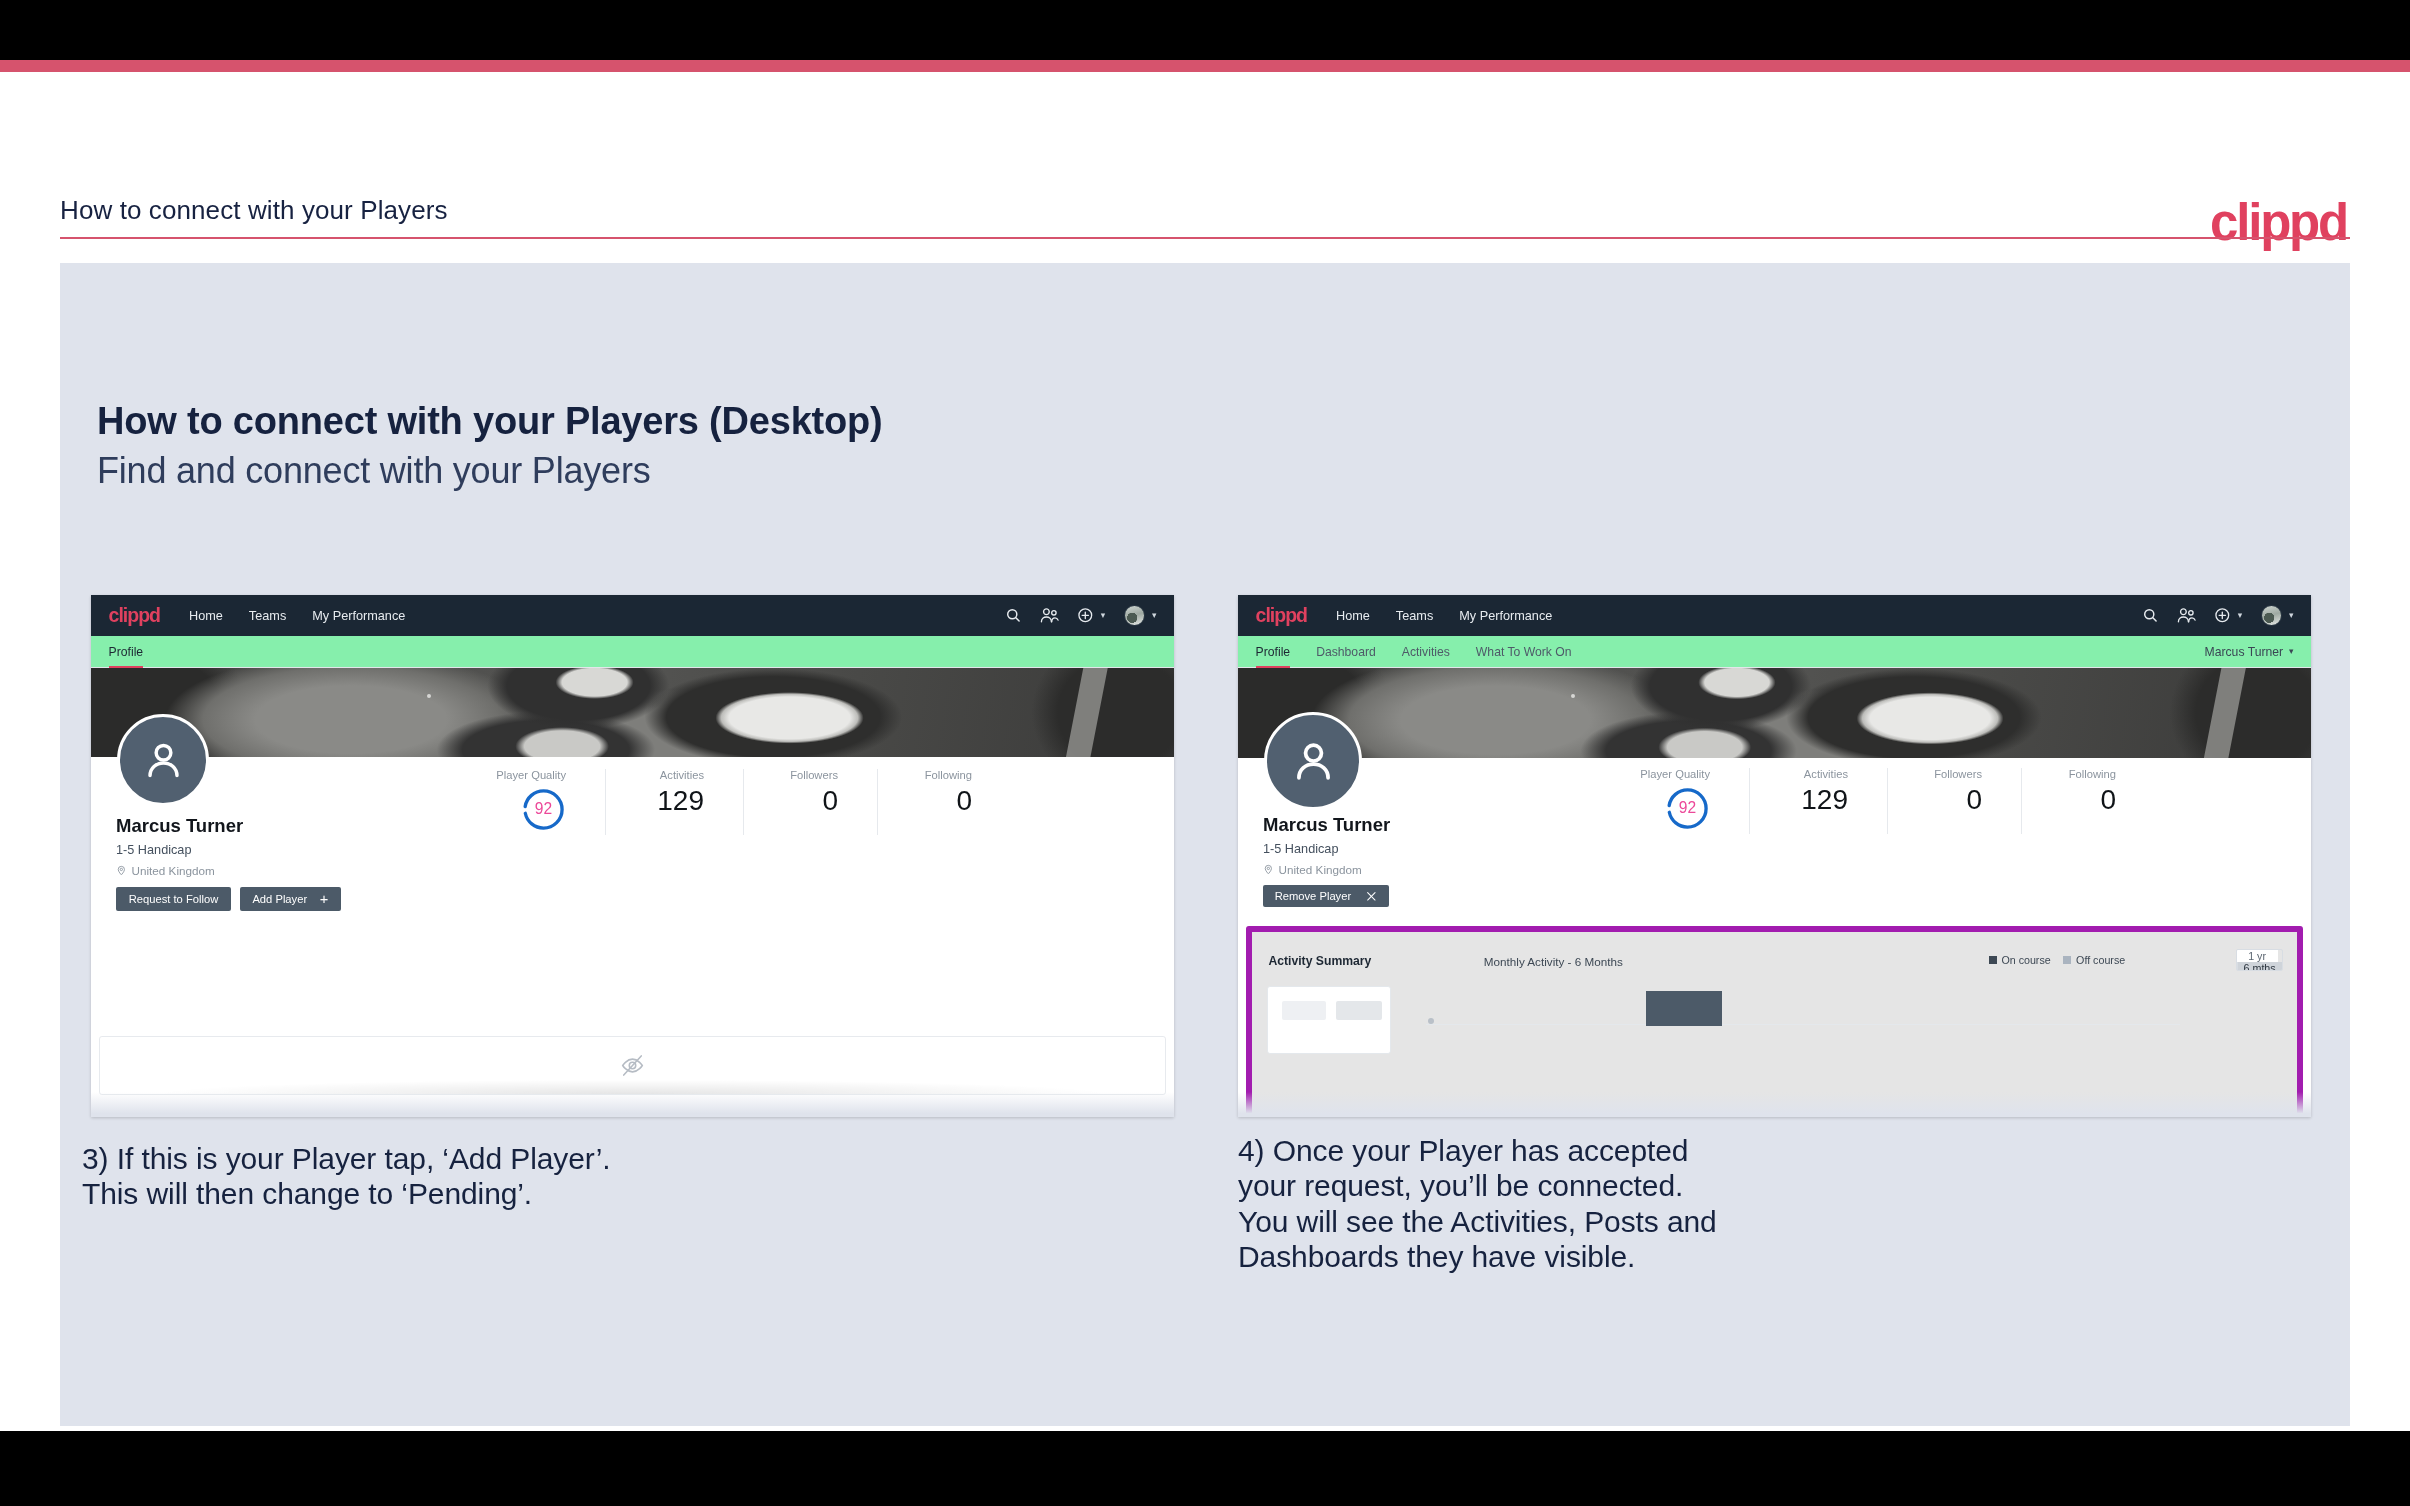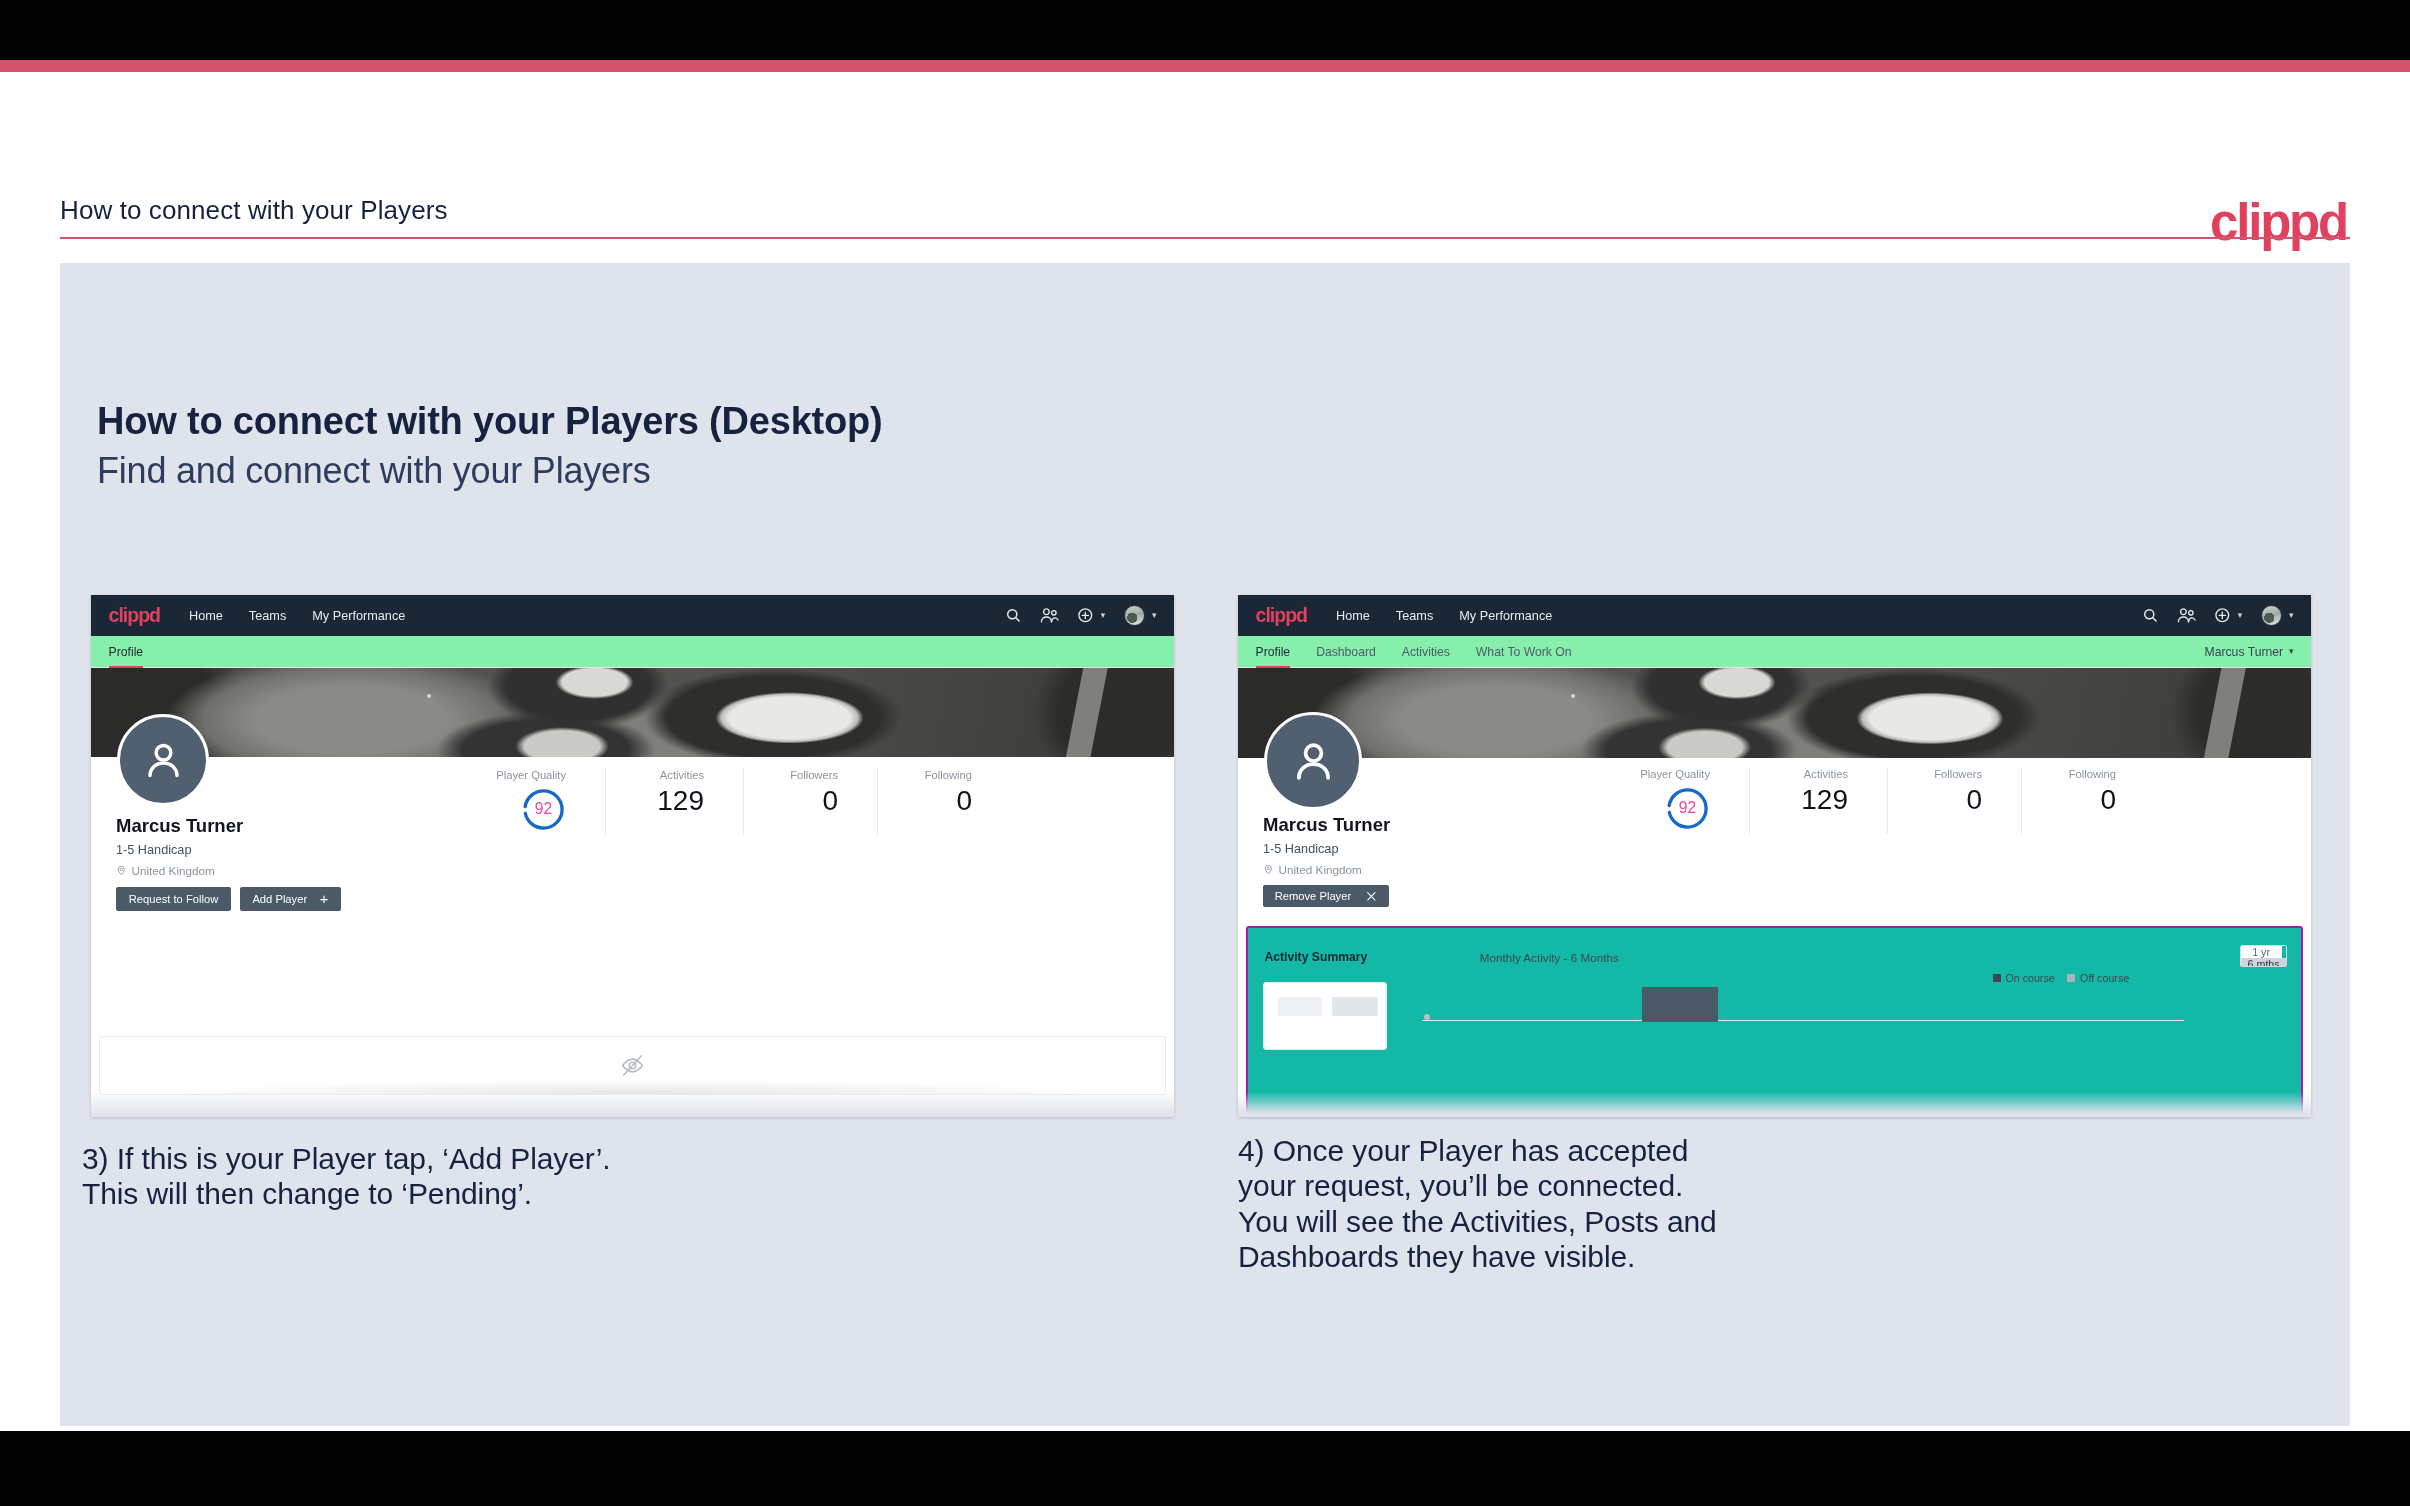--- a/index.html
+++ b/index.html
@@ -136,24 +136,24 @@
   .hidden-card {
     position:absolute; background:#fff; border:1px solid #e7eaee; border-radius:2.9px;
     display:flex; align-items:center; justify-content:center;
   }
   .hidden-card:after {
     content:""; position:absolute; left:6%; right:6%; bottom:0; height:13.7px;
     background:radial-gradient(ellipse at 50% 100%, rgba(0,0,0,.10), rgba(0,0,0,0) 72%);
   }
 
   
-  .actsum { position:absolute; background:#14b8a6; border:2px solid #a21caf; border-radius:2.9px; }
+  .actsum { position:absolute; background:#e5e5e5; border:6px solid #a21caf; border-radius:2.9px; }
   .actsum-title { position:absolute; font-weight:700; color:#1d2733; }
   .actsum-sub { position:absolute; color:#3d4854; }
-  .legend { position:absolute; display:flex; align-items:center;margin-top:22px; }
+  .legend { position:absolute; display:flex; align-items:center; }
   .legend .li { display:flex; align-items:center; color:#3d4854; }
   .swatch { display:inline-block; }
   .seg { position:absolute; display:flex; border:1px solid #d8dde3; border-radius:2px; overflow:hidden; }
   .seg div { display:flex; align-items:center; justify-content:center; color:#5a6570; background:#fff; }
   .seg div + div { border-left:1px solid #d8dde3; }
   .seg div.on { background:#cfd4da; color:#2c353f; }
   .mini-card { position:absolute; border:1px solid #e4e8ec; background:#fff; border-radius:2.9px; }
   .mini-ph { position:absolute; background:#eef0f3; border-radius:2px; }
   .bar-dark { position:absolute; background:#4c5a68; }
   .axis-line { position:absolute; background:#e4e8ec; height:1px; }

